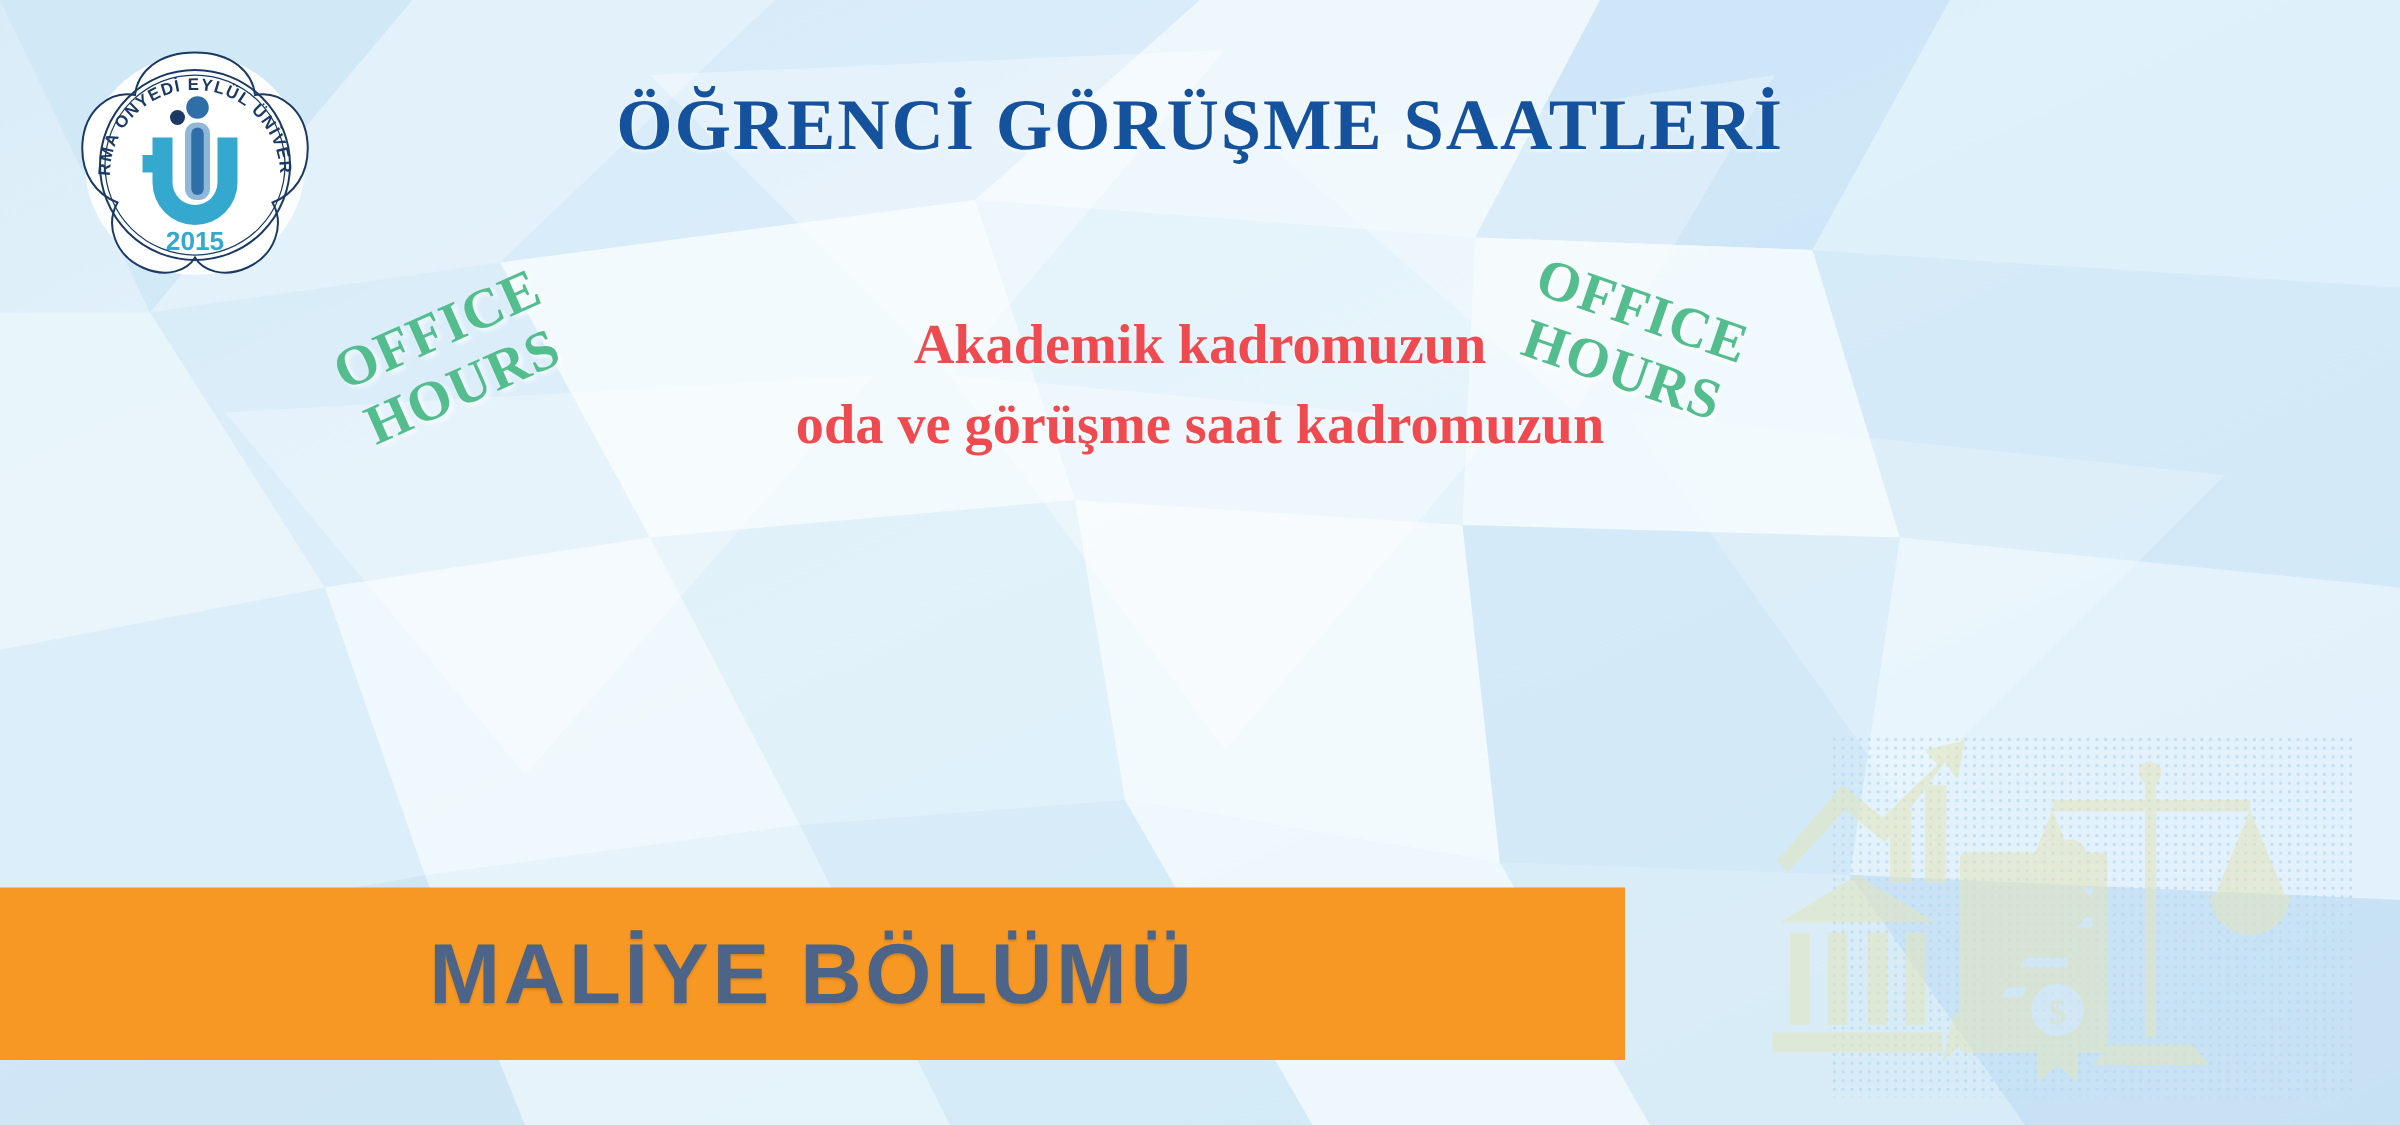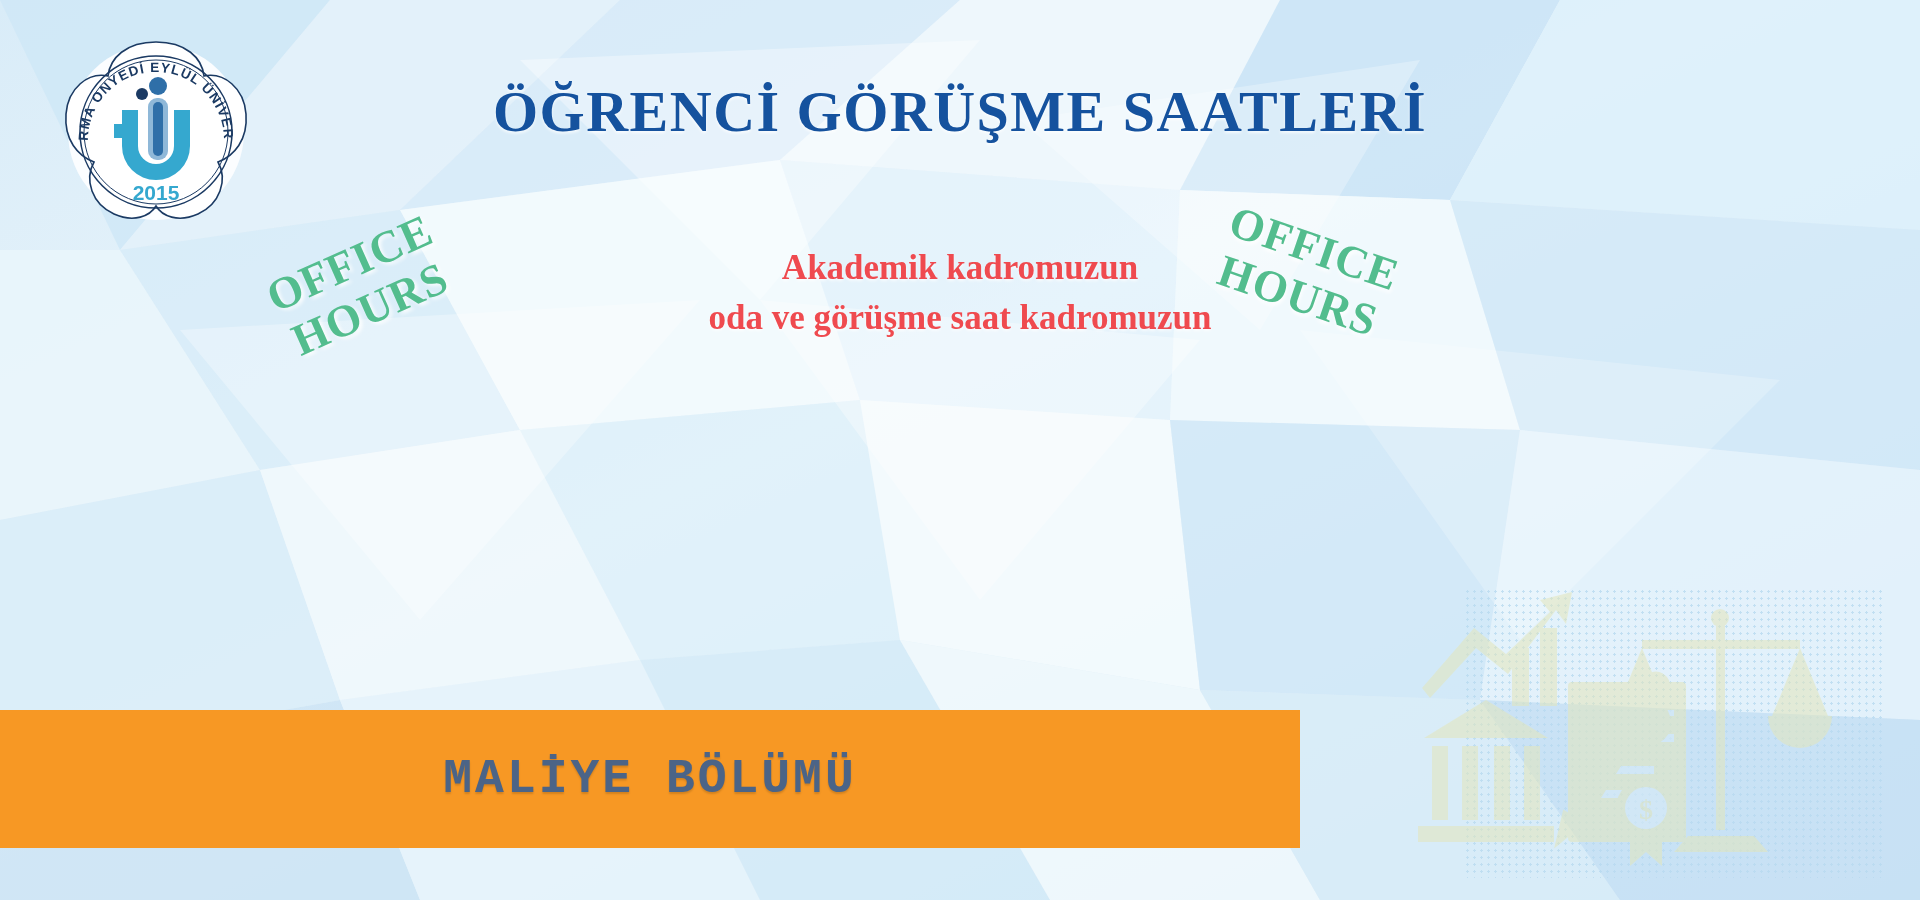--- a/index.html
+++ b/index.html
@@ -34,42 +34,42 @@
     top: 28px;
     width: 208px;
     height: 208px;
   }
 
   
   .main-title {
     position: absolute;
     left: 0;
     right: 0;
-    top: 78px;
+    top: 66px;
     text-align: center;
     font-family: "Liberation Serif", serif;
     font-weight: bold;
     font-size: 58px;
     letter-spacing: 1.5px;
     color: #15529e;
     text-shadow: 0 2px 3px rgba(255,255,255,0.75);
     white-space: nowrap;
   }
 
   
   .lead-text {
     position: absolute;
     left: 50%;
     transform: translateX(-50%);
     top: 243px;
     width: 820px;
     text-align: center;
     font-family: "Liberation Serif", serif;
     font-weight: bold;
-    font-size: 35px;
+    font-size: 45px;
     line-height: 1.43;
     color: #ef4a4f;
     text-shadow: 0 2px 3px rgba(255,255,255,0.7);
   }
   .lead-text .ln { display: block; white-space: nowrap; }
 
   
   .office-mark {
     position: absolute;
     font-family: "Liberation Serif", serif;
@@ -122,23 +122,23 @@
     left: 0;
     top: 710px;
     width: 1300px;
     height: 138px;
     background: #f79824;
     display: flex;
     align-items: center;
     justify-content: center;
   }
   .dept-label {
-    font-family: Liberation Mono, monospace;
+    font-family: Liberation Sans, sans-serif;
     font-weight: bold;
-    font-size: 48px;
+    font-size: 68px;
     letter-spacing: 3px;
     color: #4b6487;
     text-shadow: 0 2px 2px rgba(0,0,0,0.15);
     white-space: nowrap;
   }
 </style>
 </head>
 <body>
 
 <div id="poster">

